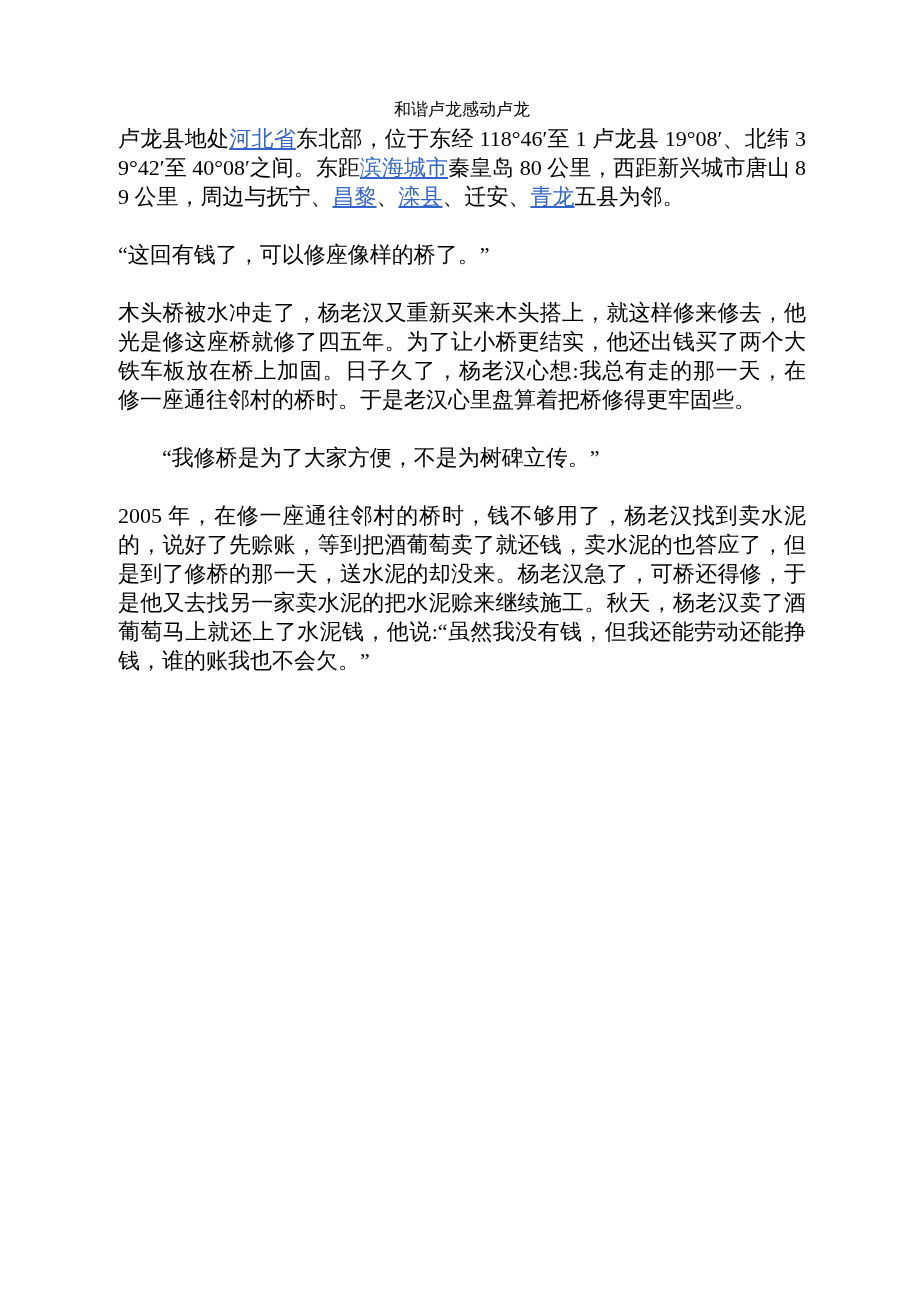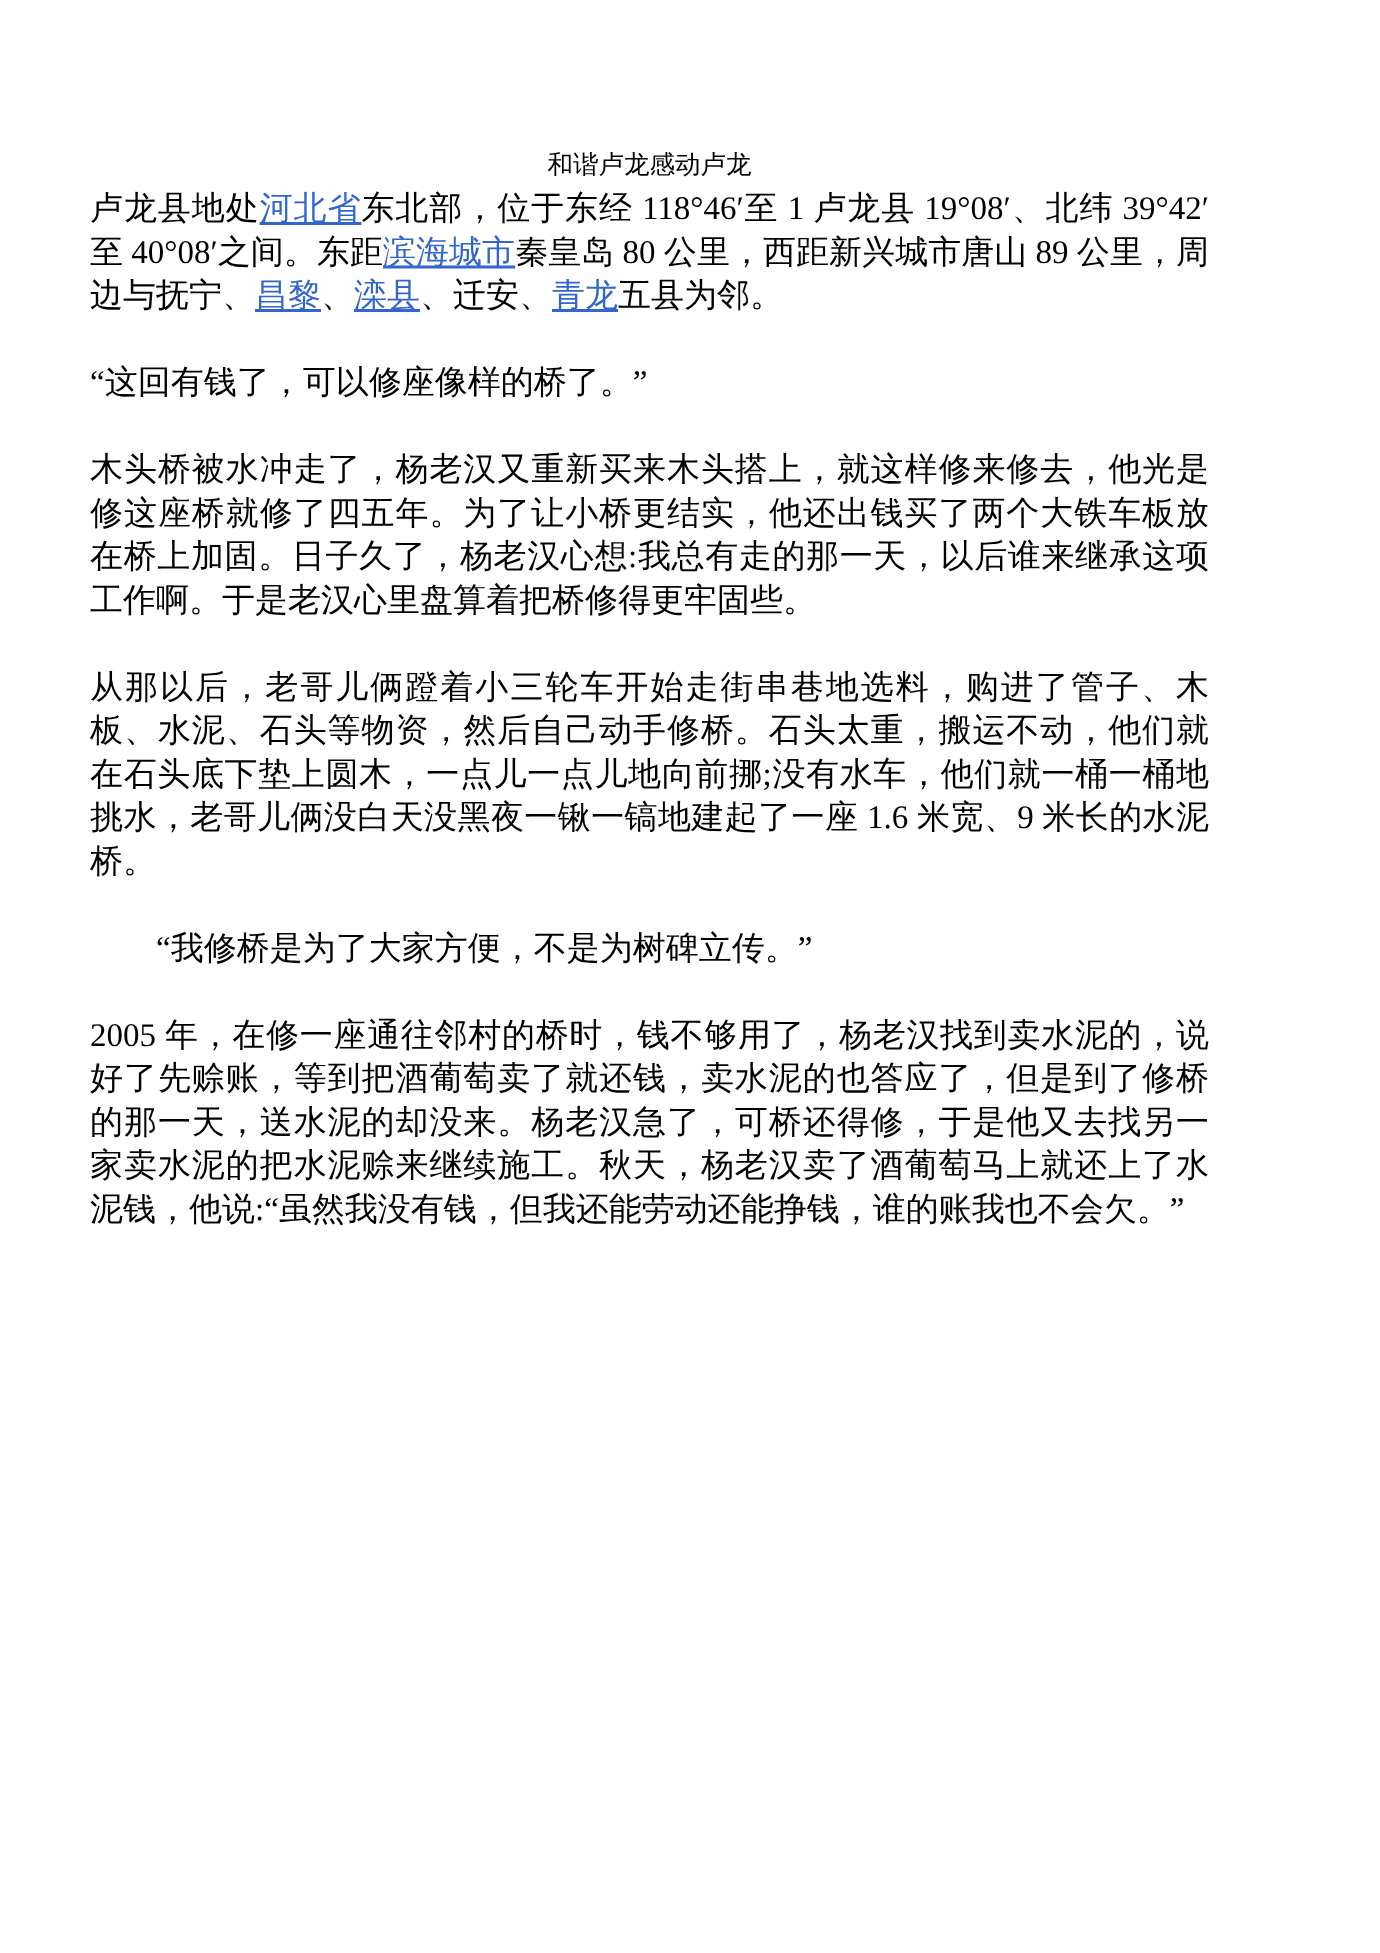--- a/index.html
+++ b/index.html
@@ -11,21 +11,21 @@
     height: 1302px;
     background: #ffffff;
     color: #000000;
     font-family: "Liberation Serif", "DejaVu Serif", serif;
     overflow: hidden;
   }
   .page {
     box-sizing: border-box;
     width: 920px;
     height: 1302px;
-    padding: 95px 114px 40px 60px;
+    padding: 95px 114px 40px 118px;
     background: #ffffff;
   }
   .doc-title {
     font-size: 17px;
     font-weight: 400;
     text-align: center;
     margin: 0;
     line-height: 29px;
   }
   .para {
@@ -51,18 +51,17 @@
   }
 </style>
 </head>
 <body>
 
 <div class="page">
   <h1 class="doc-title">和谐卢龙感动卢龙</h1>
   <div id="paragraphs">
       <p class="para"><span class="run">卢龙县地处</span><a class="doclink" href="#" style="color: rgb(51, 102, 204);">河北省</a><span class="run">东北部，位于东经 118°46′至 1 卢龙县 19°08′、北纬 39°42′至 40°08′之间。东距</span><a class="doclink" href="#" style="color: rgb(51, 102, 204);">滨海城市</a><span class="run">秦皇岛 80 公里，西距新兴城市唐山 89 公里，周边与抚宁、</span><a class="doclink" href="#" style="color: rgb(51, 102, 204);">昌黎</a><span class="run">、</span><a class="doclink" href="#" style="color: rgb(51, 102, 204);">滦县</a><span class="run">、迁安、</span><a class="doclink" href="#" style="color: rgb(51, 102, 204);">青龙</a><span class="run">五县为邻。</span></p>
       <p class="para gap"><span class="run">“这回有钱了，可以修座像样的桥了。”</span></p>
-      <p class="para gap"><span class="run">木头桥被水冲走了，杨老汉又重新买来木头搭上，就这样修来修去，他光是修这座桥就修了四五年。为了让小桥更结实，他还出钱买了两个大铁车板放在桥上加固。日子久了，杨老汉心想:我总有走的那一天，以后谁来继承这项工作啊。于是老汉心里盘算着把桥修得更牢固些。</span></p>
-      <p class="para gap"><span class="run">从那以后，老哥儿俩蹬着小三轮车开始走街串巷地选料，购进了管子、木板、水泥、石头等物资，然后自己动手修桥。石头太重，搬运不动，他们就在石头底下垫上圆木，一点儿一点儿地向前挪;没有水车，他们就一桶一桶地挑水，老哥儿俩没白天没黑夜一锹一镐地建起了一座 1.6 米宽、9 米长的水泥桥。</span></p>
+      <p class="para gap"><span class="run">木头桥被水冲走了，杨老汉又重新买来木头搭上，就这样修来修去，他光是修这座桥就修了四五年。为了让小桥更结实，他还出钱买了两个大铁车板放在桥上加固。日子久了，杨老汉心想:我总有走的那一天，在修一座通往邻村的桥时。于是老汉心里盘算着把桥修得更牢固些。</span></p>
       <p class="para gap indent"><span class="run">“我修桥是为了大家方便，不是为树碑立传。”</span></p>
       <p class="para gap"><span class="run">2005 年，在修一座通往邻村的桥时，钱不够用了，杨老汉找到卖水泥的，说好了先赊账，等到把酒葡萄卖了就还钱，卖水泥的也答应了，但是到了修桥的那一天，送水泥的却没来。杨老汉急了，可桥还得修，于是他又去找另一家卖水泥的把水泥赊来继续施工。秋天，杨老汉卖了酒葡萄马上就还上了水泥钱，他说:“虽然我没有钱，但我还能劳动还能挣钱，谁的账我也不会欠。”</span></p>
     </div>
 </div>
 
 </body></html>

